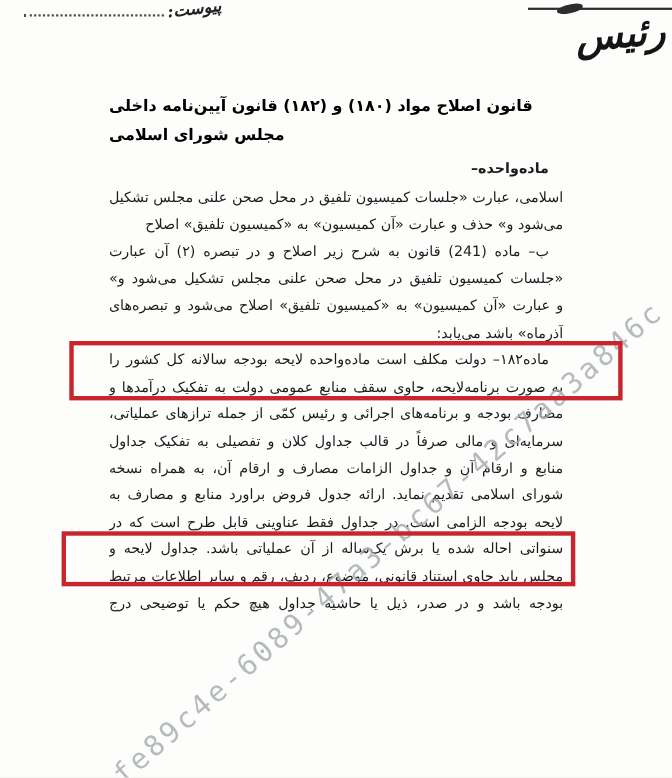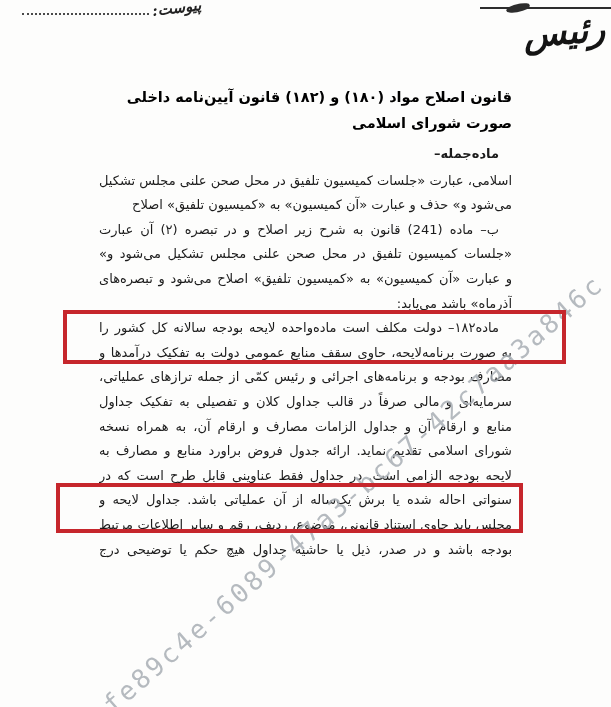--- a/index.html
+++ b/index.html
@@ -21,21 +21,21 @@
   .rule-knot{position:absolute; left:26px; top:-3px; width:24px; height:8px;
     background:#2d2d2d; border-radius:60% 40% 55% 45%; transform:rotate(-10deg);}
   .chairman{
     position:absolute; top:12px; right:6px; direction:rtl;
     font-family:"DejaVu Serif", serif; font-style:italic; font-weight:bold;
     font-size:35px; line-height:40px; color:#141414; transform:rotate(-5deg);
   }
   
   .title{
     position:absolute; top:84px; right:99px; width:413px;
-    direction:rtl; text-align:right; font-weight:bold; color:#000;
+    direction:rtl; text-align:left; font-weight:bold; color:#000;
     font-size:14.5px; line-height:26px;
   }
   
   .body{
     position:absolute; top:142px; right:99px; width:413px;
     direction:rtl; font-size:13px; line-height:24.6px; color:#1c1c1c;
   }
   .line{height:24.6px; overflow:hidden;}
   .heading{font-weight:bold; text-align:right; margin-bottom:2px;}
   .j{text-align:justify; text-align-last:justify;}
@@ -65,25 +65,25 @@
   </div>
 
   <div class="top-right-rule">
     <span class="rule-knot"></span>
   </div>
 
   <div class="chairman">رئیس</div>
 
   <div class="title">
     <div>قانون اصلاح مواد (۱۸۰) و (۱۸۲) قانون آیین‌نامه داخلی</div>
-    <div>صورت شورای اسلامی</div>
+    <div>مجلس شورای اسلامی</div>
   </div>
 
   <div class="body">
-    <div class="line heading indent">ماده‌جمله–</div>
+    <div class="line heading indent">ماده‌واحده–</div>
     <div class="line j">اسلامی، عبارت «جلسات کمیسیون تلفیق در محل صحن علنی مجلس تشکیل</div>
     <div class="line end">می‌شود و» حذف و عبارت «آن کمیسیون» به «کمیسیون تلفیق» اصلاح می‌شود.</div>
     <div class="line j indent">ب– ماده (241) قانون به شرح زیر اصلاح و در تبصره (۲) آن عبارت</div>
     <div class="line j">«جلسات کمیسیون تلفیق در محل صحن علنی مجلس تشکیل می‌شود و» حذف</div>
     <div class="line j">و عبارت «آن کمیسیون» به «کمیسیون تلفیق» اصلاح می‌شود و تبصره‌های (۱)،</div>
     <div class="line end">آذرماه» باشد می‌یابد:</div>
     <div class="line j indent">ماده۱۸۲– دولت مکلف است ماده‌واحده لایحه بودجه سالانه کل کشور را</div>
     <div class="line j">به صورت برنامه‌لایحه، حاوی سقف منابع عمومی دولت به تفکیک درآمدها و</div>
     <div class="line j">مصارف بودجه و برنامه‌های اجرائی و رئیس کمّی از جمله ترازهای عملیاتی،</div>
     <div class="line j">سرمایه‌ای و مالی صرفاً در قالب جداول کلان و تفصیلی به تفکیک جداول الزامات</div>

